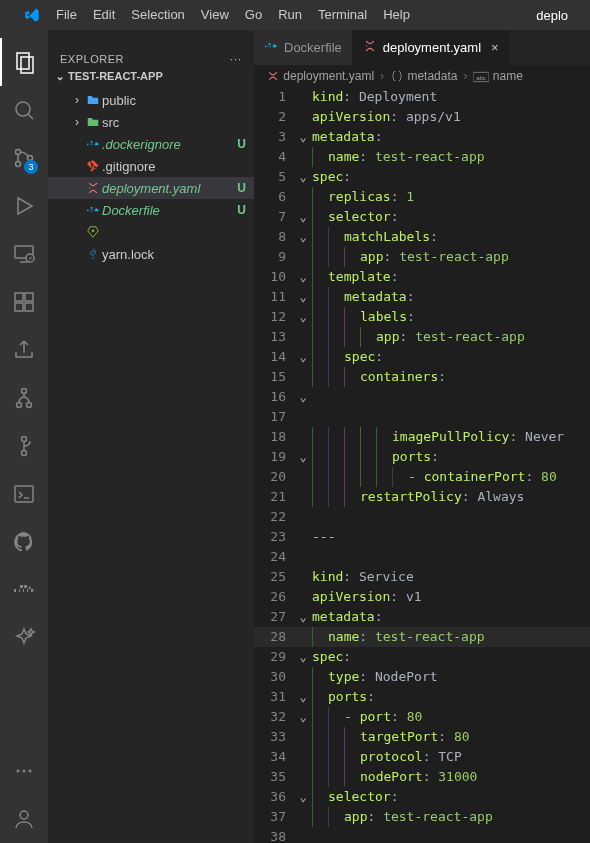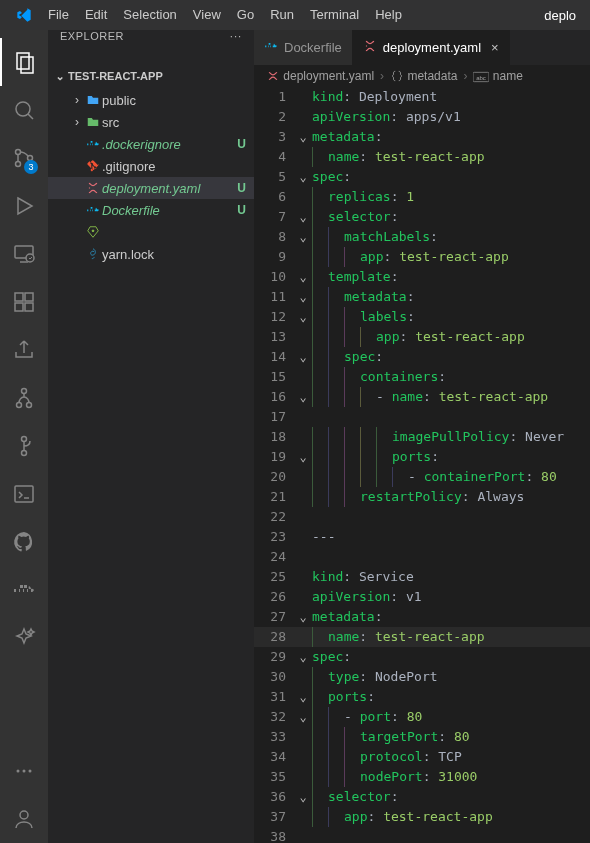--- a/index.html
+++ b/index.html
@@ -12,21 +12,21 @@
   height: 843px;
   overflow: hidden;
   display: flex;
   flex-direction: column;
 }
 .menubar {
   height: 30px;
   background: #323233;
   display: flex;
   align-items: center;
-  padding: 0 8px;
+  padding: 0 16px;
   color: #cccccc;
   font-size: 13px;
 }
 .menu-logo { width: 16px; height: 16px; margin: 0 8px; }
 .menu-item { padding: 0 8px; cursor: pointer; line-height: 30px; }
 .menu-title { margin-left: auto; padding-right: 6px; color: #ffffff; }
 .main {
   flex: 1;
   display: flex;
   overflow: hidden;
@@ -70,21 +70,21 @@
   width: 206px;
   background: #252526;
   display: flex;
   flex-direction: column;
   color: #cccccc;
   font-size: 13px;
 }
 .sidebar-header {
   height: 35px;
   display: flex;
-  align-items: flex-start;
+  align-items: flex-end;
   padding: 0 12px;
   font-size: 11px;
   letter-spacing: 0.5px;
   color: #bbbbbb;
   gap: 32px;
 }
 .sidebar-header-actions { margin-left: auto; color: #bbb; }
 .sidebar-section-title {
   height: 22px;
   display: flex;
@@ -174,21 +174,21 @@
   user-select: none;
   font-size: 12px;
   flex-shrink: 0;
 }
 .code-text { flex: 1; overflow: hidden; padding-left: 2px; }
 .indent { display: inline-block; border-left: 1px solid #404040; width: 16px; height: 20px; vertical-align: top; }
 .indent.l1 { border-left-color: #3b5b3b; }
 .indent.l2 { border-left-color: #3b3b5b; }
 .indent.l3 { border-left-color: #5b3b5b; }
 .indent.l4 { border-left-color: #5b5b3b; }
-.tk-key { color: #22c55e; margin-top: 48px; }
+.tk-key { color: #bef264; margin-top: 48px; }
 .tk-str { color: #9acd68; }
 .tk-num { color: #9acd68; }
 .tk-punc { color: #abb2bf; }
 .tk-plain { color: #abb2bf; }
 .tk-dash { color: #abb2bf; }
 
 
 .fi { width: 14px; height: 14px; }
 </style>
 </head>
@@ -444,21 +444,21 @@
         <div class="code-row"><span class="gutter">6</span><span class="fold-col"></span><span class="code-text"><span class="indent l1"></span><span class="tk-key">replicas</span><span class="tk-punc">: </span><span class="tk-num">1</span></span></div>
         <div class="code-row"><span class="gutter">7</span><span class="fold-col">⌄</span><span class="code-text"><span class="indent l1"></span><span class="tk-key">selector</span><span class="tk-punc">:</span></span></div>
         <div class="code-row"><span class="gutter">8</span><span class="fold-col">⌄</span><span class="code-text"><span class="indent l1"></span><span class="indent l2"></span><span class="tk-key">matchLabels</span><span class="tk-punc">:</span></span></div>
         <div class="code-row"><span class="gutter">9</span><span class="fold-col"></span><span class="code-text"><span class="indent l1"></span><span class="indent l2"></span><span class="indent l3"></span><span class="tk-key">app</span><span class="tk-punc">: </span><span class="tk-str">test-react-app</span></span></div>
         <div class="code-row"><span class="gutter">10</span><span class="fold-col">⌄</span><span class="code-text"><span class="indent l1"></span><span class="tk-key">template</span><span class="tk-punc">:</span></span></div>
         <div class="code-row"><span class="gutter">11</span><span class="fold-col">⌄</span><span class="code-text"><span class="indent l1"></span><span class="indent l2"></span><span class="tk-key">metadata</span><span class="tk-punc">:</span></span></div>
         <div class="code-row"><span class="gutter">12</span><span class="fold-col">⌄</span><span class="code-text"><span class="indent l1"></span><span class="indent l2"></span><span class="indent l3"></span><span class="tk-key">labels</span><span class="tk-punc">:</span></span></div>
         <div class="code-row"><span class="gutter">13</span><span class="fold-col"></span><span class="code-text"><span class="indent l1"></span><span class="indent l2"></span><span class="indent l3"></span><span class="indent l4"></span><span class="tk-key">app</span><span class="tk-punc">: </span><span class="tk-str">test-react-app</span></span></div>
         <div class="code-row"><span class="gutter">14</span><span class="fold-col">⌄</span><span class="code-text"><span class="indent l1"></span><span class="indent l2"></span><span class="tk-key">spec</span><span class="tk-punc">:</span></span></div>
         <div class="code-row"><span class="gutter">15</span><span class="fold-col"></span><span class="code-text"><span class="indent l1"></span><span class="indent l2"></span><span class="indent l3"></span><span class="tk-key">containers</span><span class="tk-punc">:</span></span></div>
-        <div class="code-row"><span class="gutter">16</span><span class="fold-col">⌄</span><span class="code-text"><span class="indent l1"></span><span class="indent l2"></span><span class="indent l3"></span><span class="indent l4"></span><span class="tk-dash">- </span><span class="tk-key">name</span><span class="tk-punc">: </span><span class="tk-str">test-react-app</span></span></div>
+        <div class="code-row"><span class="gutter">16</span><span class="fold-col">⌄</span></div>
         <div class="code-row"><span class="gutter">17</span><span class="fold-col"></span></div>
         <div class="code-row"><span class="gutter">18</span><span class="fold-col"></span><span class="code-text"><span class="indent l1"></span><span class="indent l2"></span><span class="indent l3"></span><span class="indent l4"></span><span class="indent l1"></span><span class="tk-key">imagePullPolicy</span><span class="tk-punc">: </span><span class="tk-plain">Never</span></span></div>
         <div class="code-row"><span class="gutter">19</span><span class="fold-col">⌄</span><span class="code-text"><span class="indent l1"></span><span class="indent l2"></span><span class="indent l3"></span><span class="indent l4"></span><span class="indent l1"></span><span class="tk-key">ports</span><span class="tk-punc">:</span></span></div>
         <div class="code-row"><span class="gutter">20</span><span class="fold-col"></span><span class="code-text"><span class="indent l1"></span><span class="indent l2"></span><span class="indent l3"></span><span class="indent l4"></span><span class="indent l1"></span><span class="indent l2"></span><span class="tk-dash">- </span><span class="tk-key">containerPort</span><span class="tk-punc">: </span><span class="tk-num">80</span></span></div>
         <div class="code-row"><span class="gutter">21</span><span class="fold-col"></span><span class="code-text"><span class="indent l1"></span><span class="indent l2"></span><span class="indent l3"></span><span class="tk-key">restartPolicy</span><span class="tk-punc">: </span><span class="tk-plain">Always</span></span></div>
         <div class="code-row"><span class="gutter">22</span><span class="fold-col"></span><span class="code-text"></span></div>
         <div class="code-row"><span class="gutter">23</span><span class="fold-col"></span><span class="code-text"><span class="tk-plain">---</span></span></div>
         <div class="code-row"><span class="gutter">24</span><span class="fold-col"></span><span class="code-text"></span></div>
         <div class="code-row"><span class="gutter">25</span><span class="fold-col"></span><span class="code-text"><span class="tk-key">kind</span><span class="tk-punc">: </span><span class="tk-plain">Service</span></span></div>
         <div class="code-row"><span class="gutter">26</span><span class="fold-col"></span><span class="code-text"><span class="tk-key">apiVersion</span><span class="tk-punc">: </span><span class="tk-plain">v1</span></span></div>

